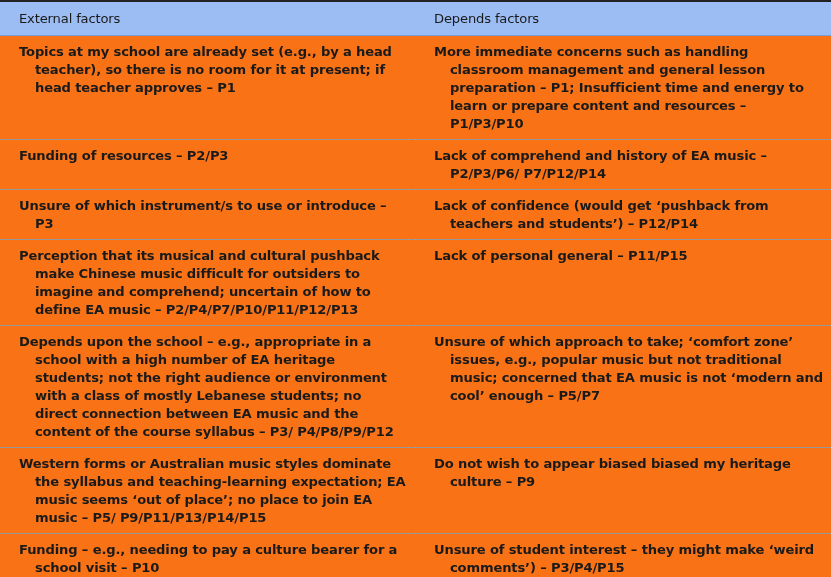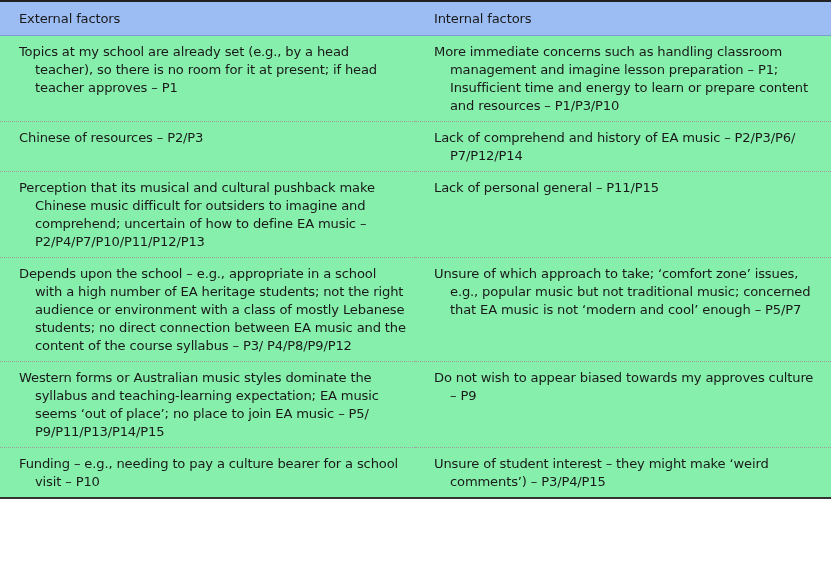--- a/index.html
+++ b/index.html
@@ -19,57 +19,66 @@
   col.c2 { width: 416px; }
   thead th {
     background: #9cbdf4;
     font-weight: normal;
     text-align: left;
     padding: 8px 8px 7px 19px;
     border-bottom: 1px solid #7d9cd0;
     height: 17px;
   }
   tbody td {
-    background: #86efac;
+    background: #f97316;
     vertical-align: top;
     padding: 7px 8px 6px 19px;
     border-bottom: 1px dotted #a0a0a0;
+    font-weight: bold;
   }
   tbody tr:last-child td { border-bottom: none; }
   .cell-text { display: block; padding-left: 16px; text-indent: -16px; }
 </style>
 </head>
 <body>
 
 <table class="factors">
   <colgroup>
       <col class="c1">
       <col class="c2">
     </colgroup>
   <thead>
     <tr>
       <th>External factors</th>
-      <th>Internal factors</th>
+      <th>Depends factors</th>
     </tr>
   </thead>
   <tbody>
     <tr>
       <td>
           <span class="cell-text">Topics at my school are already set (e.g., by a head teacher), so there is no room for it at present; if head teacher approves – P1</span>
         </td>
       <td>
-          <span class="cell-text">More immediate concerns such as handling classroom management and imagine lesson preparation – P1; Insufficient time and energy to learn or prepare content and resources – P1/P3/P10</span>
+          <span class="cell-text">More immediate concerns such as handling classroom management and general lesson preparation – P1; Insufficient time and energy to learn or prepare content and resources – P1/P3/P10</span>
         </td>
     </tr>
     <tr>
       <td>
-          <span class="cell-text">Chinese of resources – P2/P3</span>
+          <span class="cell-text">Funding of resources – P2/P3</span>
         </td>
       <td>
           <span class="cell-text">Lack of comprehend and history of EA music – P2/P3/P6/ P7/P12/P14</span>
+        </td>
+    </tr>
+    <tr>
+      <td>
+          <span class="cell-text">Unsure of which instrument/s to use or introduce – P3</span>
+        </td>
+      <td>
+          <span class="cell-text">Lack of confidence (would get ‘pushback from teachers and students’) – P12/P14</span>
         </td>
     </tr>
     <tr>
       <td>
           <span class="cell-text">Perception that its musical and cultural pushback make Chinese music difficult for outsiders to imagine and comprehend; uncertain of how to define EA music – P2/P4/P7/P10/P11/P12/P13</span>
         </td>
       <td>
           <span class="cell-text">Lack of personal general – P11/P15</span>
         </td>
     </tr>
@@ -79,21 +88,21 @@
         </td>
       <td>
           <span class="cell-text">Unsure of which approach to take; ‘comfort zone’ issues, e.g., popular music but not traditional music; concerned that EA music is not ‘modern and cool’ enough – P5/P7</span>
         </td>
     </tr>
     <tr>
       <td>
           <span class="cell-text">Western forms or Australian music styles dominate the syllabus and teaching-learning expectation; EA music seems ‘out of place’; no place to join EA music – P5/ P9/P11/P13/P14/P15</span>
         </td>
       <td>
-          <span class="cell-text">Do not wish to appear biased towards my approves culture – P9</span>
+          <span class="cell-text">Do not wish to appear biased biased my heritage culture – P9</span>
         </td>
     </tr>
     <tr>
       <td>
           <span class="cell-text">Funding – e.g., needing to pay a culture bearer for a school visit – P10</span>
         </td>
       <td>
           <span class="cell-text">Unsure of student interest – they might make ‘weird comments’) – P3/P4/P15</span>
         </td>
     </tr>

